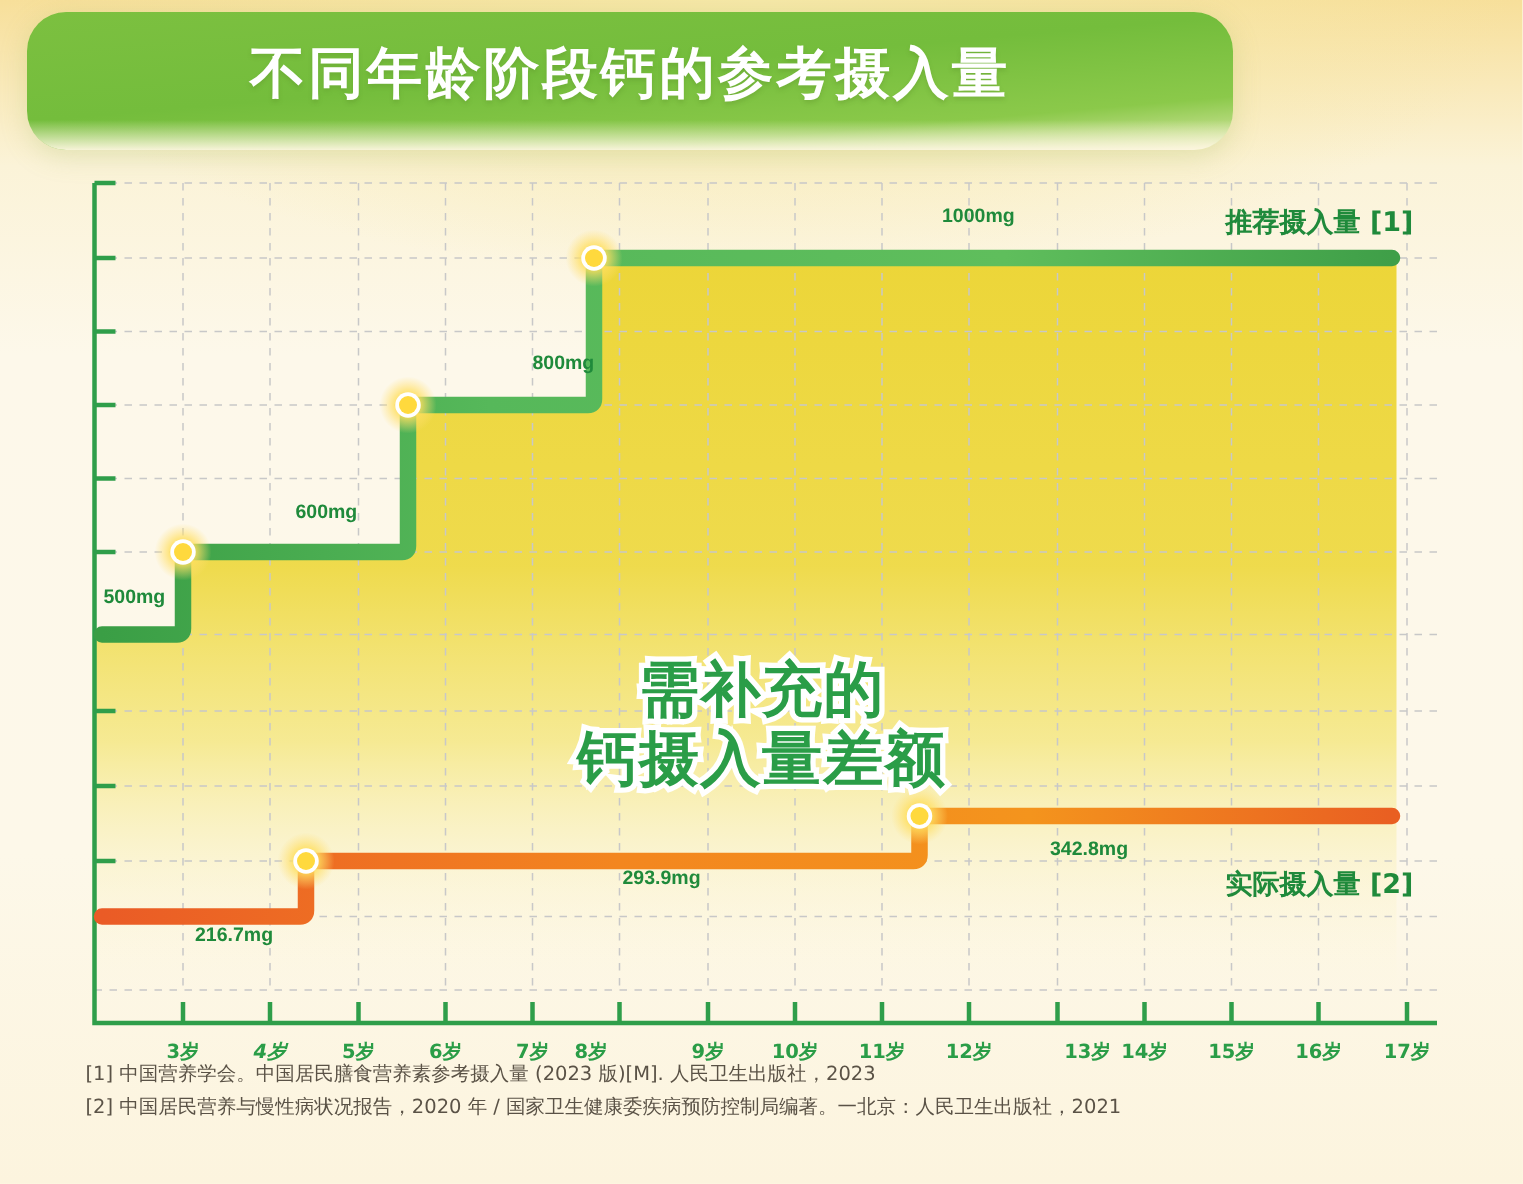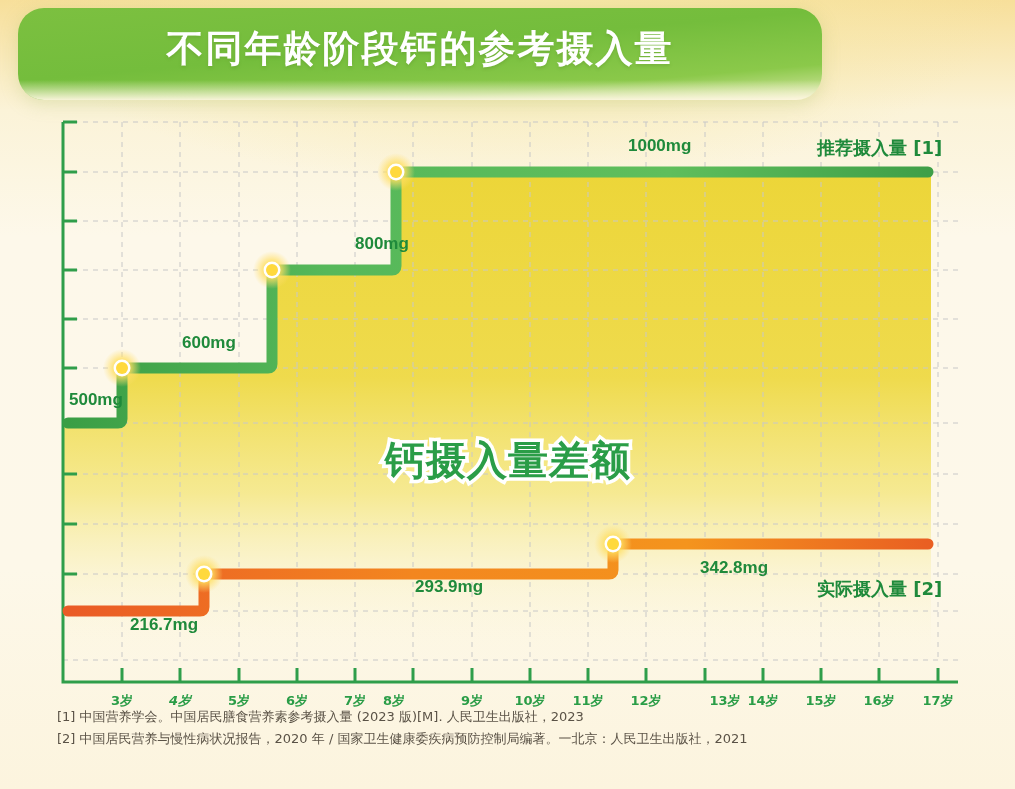--- a/index.html
+++ b/index.html
@@ -68,21 +68,21 @@
     position: absolute;
     left: 0; top: 0;
     width: 1015px;
     height: 590px;
   }
 
   
   .vlabel {
     position: absolute;
     color: #1f8a3b;
-    font-size: 17px;
+    font-size: 13px;
     font-weight: bold;
     font-family: "Liberation Sans", "DejaVu Sans", sans-serif;
     white-space: nowrap;
   }
   .legend-label {
     position: absolute;
     color: #1f8a3b;
     font-size: 18px;
     font-weight: bold;
     font-family: "DejaVu Sans", "Liberation Sans", sans-serif;
@@ -278,21 +278,21 @@
         <circle cx="204" cy="470" r="8.5" fill="#ffffff"></circle>
         <circle cx="204" cy="470" r="6" fill="#ffd93d"></circle>
 
         <circle cx="613" cy="440" r="19" fill="url(#nodeGlow)"></circle>
         <circle cx="613" cy="440" r="8.5" fill="#ffffff"></circle>
         <circle cx="613" cy="440" r="6" fill="#ffd93d"></circle>
       </g>
     </svg>
 
     <div class="vlabel" style="left:69px;  top:286px;">500mg</div>
-    <div class="vlabel" style="left:182px; top:229px;">600mg</div>
+    <div class="vlabel" style="left:197px; top:229px;">600mg</div>
     <div class="vlabel" style="left:355px; top:130px;">800mg</div>
     <div class="vlabel" style="left:628px; top:32px;">1000mg</div>
 
     <div class="vlabel" style="left:130px; top:511px;">216.7mg</div>
     <div class="vlabel" style="left:415px; top:473px;">293.9mg</div>
     <div class="vlabel" style="left:700px; top:454px;">342.8mg</div>
 
     <div class="legend-label" style="left:817px; top:32px;">推荐摄入量 [1]</div>
     <div class="legend-label" style="left:817px; top:473px;">实际摄入量 [2]</div>
 
@@ -308,20 +308,21 @@
     <div class="xtick-label" style="left:646px; top:588px;">12岁</div>
     <div class="xtick-label" style="left:725px; top:588px;">13岁</div>
     <div class="xtick-label" style="left:763px; top:588px;">14岁</div>
     <div class="xtick-label" style="left:821px; top:588px;">15岁</div>
     <div class="xtick-label" style="left:879px; top:588px;">16岁</div>
     <div class="xtick-label" style="left:938px; top:588px;">17岁</div>
 
   </div>
 
   <div id="center-callout">
+    <span class="cl">需补充的</span>
     <span class="cl">钙摄入量差额</span>
   </div>
 
   <div id="footnotes">
     <div>[1] 中国营养学会。中国居民膳食营养素参考摄入量 (2023 版)[M]. 人民卫生出版社，2023</div>
     <div>[2] 中国居民营养与慢性病状况报告，2020 年 / 国家卫生健康委疾病预防控制局编著。一北京：人民卫生出版社，2021</div>
   </div>
 
 </div>
 

